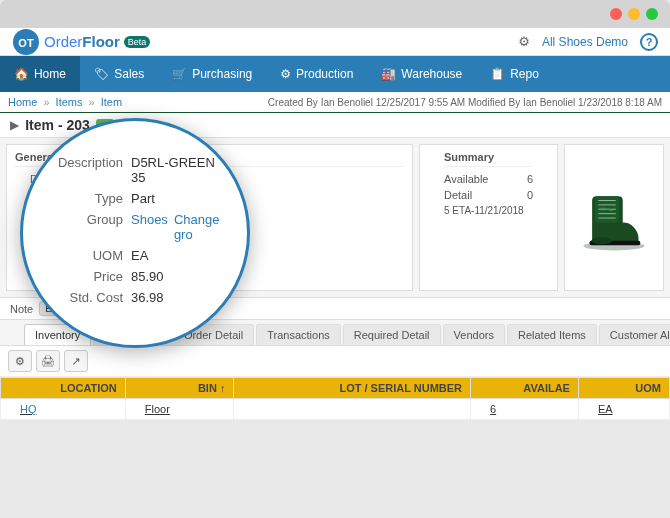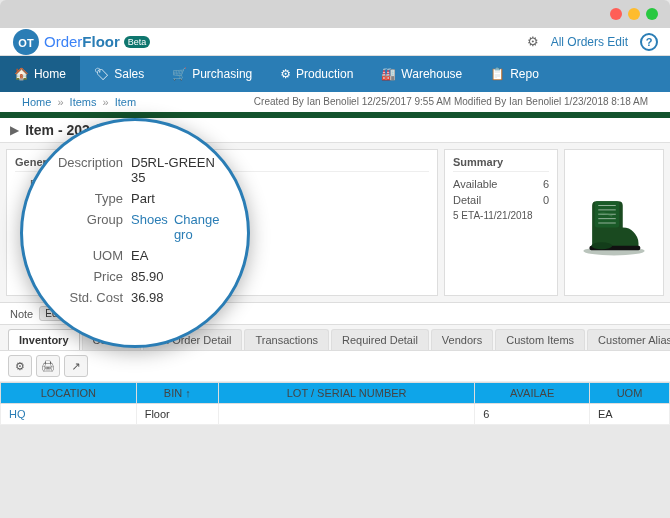--- a/index.html
+++ b/index.html
@@ -86,27 +86,27 @@
       cursor: pointer;
       white-space: nowrap;
     }
     .nav-item.active {
       background: #1a5f8a;
     }
 
     
     .breadcrumb-bar {
       background: #fff;
-      padding: 4px 22px;
+      padding: 4px 8px;
       font-size: 11px;
       color: #2a7db5;
-      border-bottom: 6px solid #14532d;
+      border-bottom: 1px solid #14532d;
       display: flex;
       justify-content: space-between;
-      align-items: flex-start;
+      align-items: center;
     }
     .breadcrumb-bar a { color: #2a7db5; text-decoration: none; }
     .breadcrumb-bar .sep { color: #999; margin: 0 3px; }
     .meta-info { font-size: 10px; color: #666; }
 
     
     .item-header {
       background: #fff;
       padding: 4px 10px;
       display: flex;
@@ -160,22 +160,22 @@
       flex-shrink: 0;
     }
     .field-value { color: #333; }
     .field-link { color: #2a7db5; text-decoration: none; }
 
     
     .summary-section {
       background: #fff;
       border: 1px solid #ddd;
       margin: 6px 6px 6px 0;
-      width: 114px;
-      padding: 6px 8px;
+      width: 139px;
+      padding: 6px 24px;
       font-size: 11px;
     }
     .summary-row {
       display: flex;
       justify-content: space-between;
       margin-bottom: 4px;
       color: #555;
     }
 
     
@@ -235,22 +235,23 @@
       border: 1px solid #ddd;
       border-bottom: none;
       background: #e8e8e8;
       color: #555;
       border-radius: 3px 3px 0 0;
       white-space: nowrap;
     }
     .tab.active {
       background: #fff;
       color: #333;
-      font-weight: bold;
+      font-weight: normal;
       border-color: #ccc;
+      margin-left: 16px;
     }
 
     
     .toolbar {
       background: #fff;
       padding: 4px 8px;
       display: flex;
       gap: 4px;
       border-bottom: 1px solid #eee;
     }
@@ -271,32 +272,33 @@
     .table-area {
       background: #fff;
       overflow-x: auto;
     }
     .data-table {
       width: 100%;
       border-collapse: collapse;
       font-size: 11px;
     }
     .data-table th {
-      background: #0ea5e9;
+      background: #eab308;
       border: 1px solid #ddd;
       padding: 4px 8px;
-      text-align: center;
-      font-weight: normal;
+      text-align: right;
+      font-weight: bold;
       color: #444;
       white-space: nowrap;
     }
     .data-table td {
       border: 1px solid #eee;
-      padding: 4px 8px;
+      padding: 4px 19px;
       color: #333;
+      text-decoration: underline;
     }
     .data-table td a { color: #2a7db5; text-decoration: none; }
     .data-table tr:nth-child(even) td { background: #fafafa; }
 
     
     .zoom-overlay {
       position: absolute;
       top: 118px;
       left: 20px;
       width: 230px;
@@ -351,21 +353,21 @@
       <circle cx="14" cy="14" r="13" fill="#2a7db5"></circle>
       <text x="14" y="19" text-anchor="middle" fill="white" font-size="11" font-weight="bold">OT</text>
     </svg>
     <span>
       <span style="color:#3b82f6;font-weight:normal;font-size:15px;">Order</span><span style="color:#2a7db5;font-weight:bold;font-size:15px;">Floor</span>
     </span>
     <span class="beta-badge">Beta</span>
   </div>
   <div class="top-bar-right">
     <span class="gear-icon">⚙</span>
-    <a class="demo-link">All Orders Edit</a>
+    <a class="demo-link">All Shoes Demo</a>
     <div class="help-circle">?</div>
   </div>
 </div>
 
 <div class="nav-bar">
   <div class="nav-item active">
     <span>🏠</span>
     <span>Home</span>
   </div>
   <div class="nav-item">
@@ -485,21 +487,21 @@
   <span>01.22.2018 Ian B...</span>
 </div>
 
 <div class="tabs-bar">
   <div class="tab active">Inventory</div>
   <div class="tab">Custom</div>
   <div class="tab">On Order Detail</div>
   <div class="tab">Transactions</div>
   <div class="tab">Required Detail</div>
   <div class="tab">Vendors</div>
-  <div class="tab">Custom Items</div>
+  <div class="tab">Related Items</div>
   <div class="tab">Customer Aliases</div>
 
 </div>
 
 <div class="toolbar">
   <div class="tool-btn">⚙</div>
   <div class="tool-btn">🖨</div>
   <div class="tool-btn">↗</div>
 </div>
 

